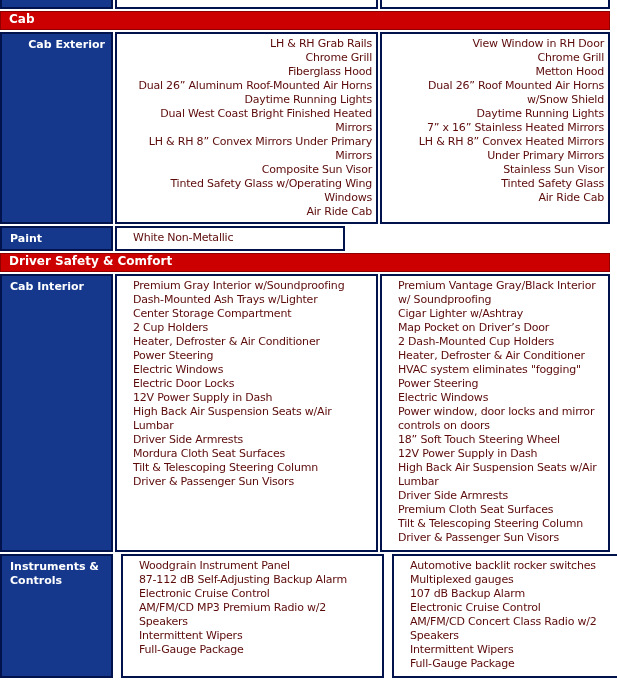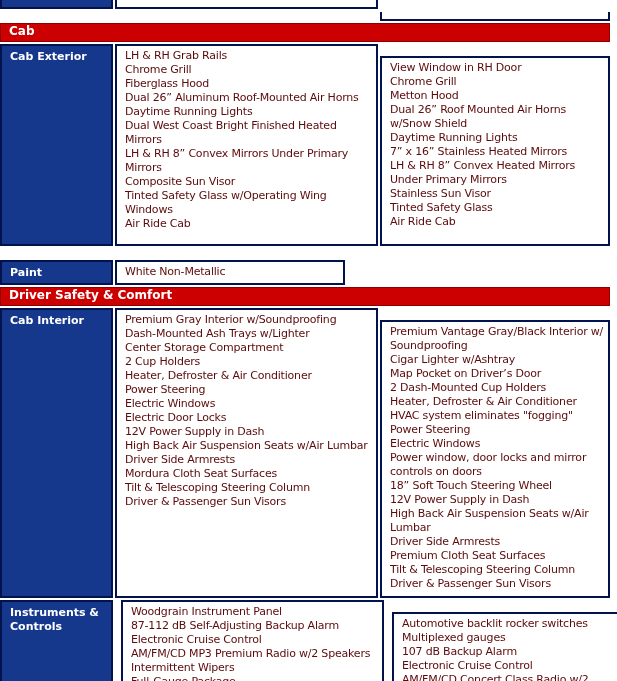--- a/index.html
+++ b/index.html
@@ -34,44 +34,44 @@
     font-size: 11px;
     font-weight: bold;
     line-height: 14px;
     padding: 4px 6px 3px 8px;
   }
   .feature-cell {
     color: #5c0a0a;
     font-size: 11px;
     line-height: 14px;
     letter-spacing: -0.2px;
-    padding: 3px 4px 3px 8px;
+    padding: 3px 4px 3px 16px;
     white-space: pre-line;
   }
   .col-mid { width: 263px; flex: 0 0 263px; }
-  .col-right { width: 230px; flex: 0 0 230px; margin-top: 12px; }
+  .col-right { width: 230px; flex: 0 0 230px; }
   
   .partial .cell { border-top: none; height: 9px; }
   .partial .label-cell { padding: 0; }
   
   .section-header {
     box-sizing: border-box;
     width: 610px;
     height: 19px;
     margin-top: 2px;
     background: #cc0000;
     border: 1px solid #8f0000;
     color: #ffffff;
     font-size: 12px;
     font-weight: bold;
     display: flex;
     padding-left: 8px;
   }
   
-  .r-cab-exterior { min-height: 190px; }
+  .r-cab-exterior { min-height: 190px; text-align: right; }
   .r-paint        { min-height: 25px; align-items: flex-end; }
   .r-cab-interior { min-height: 278px; }
   .r-instruments  { min-height: 124px; gap: 8px; }
   .row .cell { min-height: inherit; }
 </style>
 </head>
 <body>
 
 <div class="sheet">
 

